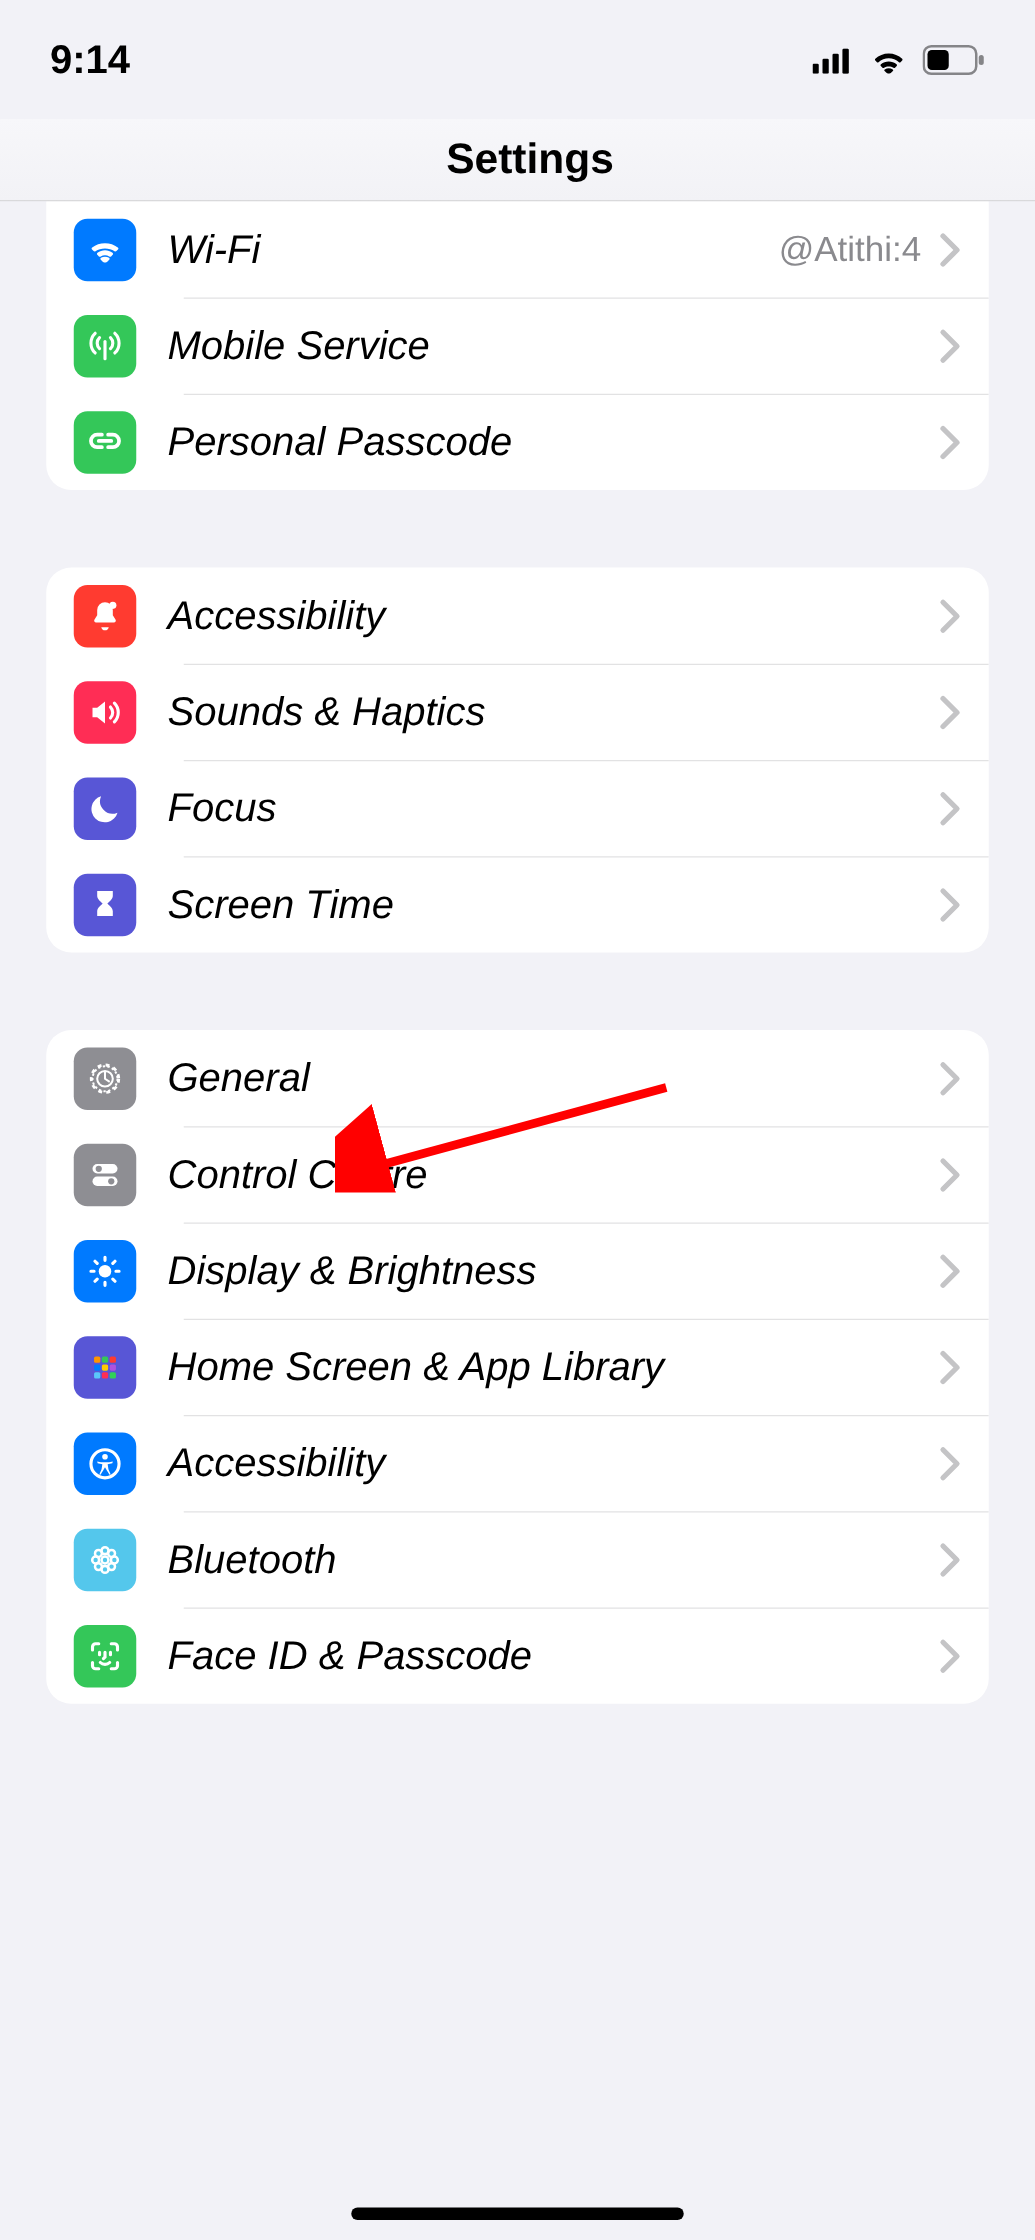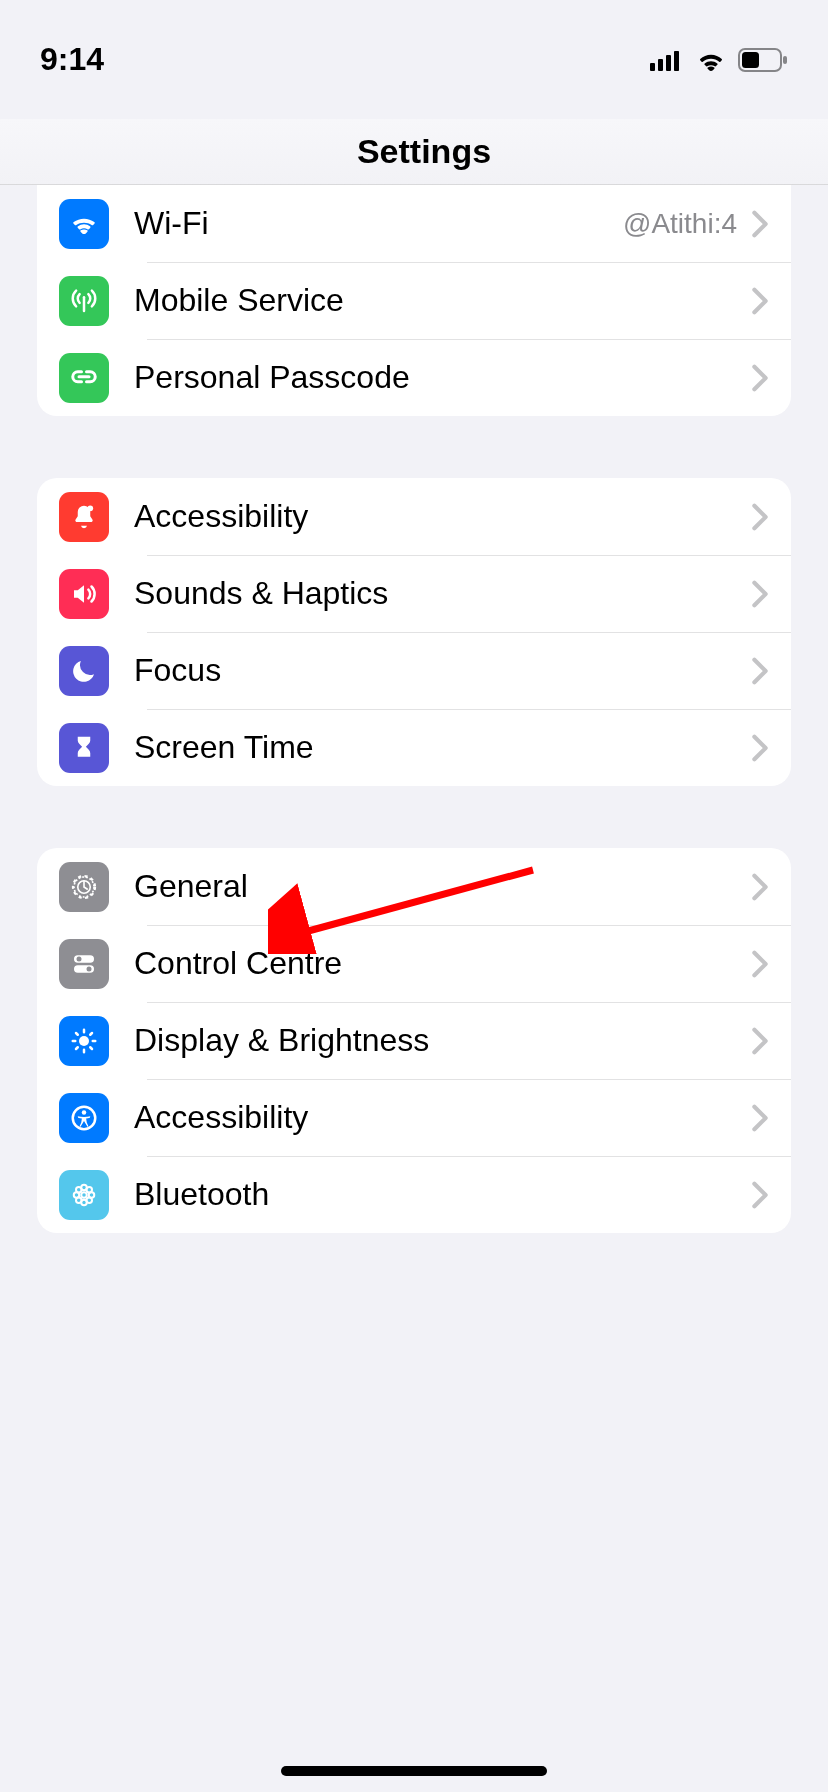--- a/index.html
+++ b/index.html
@@ -1,29 +1,29 @@
 <!DOCTYPE html>
 <html><head>
 <meta charset="utf-8">
 <style>
   html,body{margin:0;padding:0;width:828px;height:1792px;font-family:-apple-system,BlinkMacSystemFont,'Helvetica Neue',sans-serif;background:#f2f2f7;overflow:hidden;}
-  .status-bar{position:relative;height:95px;display:flex;align-items:center;justify-content:space-between;padding:12px 40px;}
+  .status-bar{position:relative;height:95px;display:flex;align-items:center;justify-content:space-between;padding:0 40px;}
   .status-time{font-size:32px;font-weight:600;color:#000;}
   .status-icons{display:flex;align-items:center;gap:12px;}
   .status-icons svg{display:block;}
   .nav-header{position:relative;height:65px;display:flex;align-items:center;justify-content:center;border-bottom:1px solid rgba(0,0,0,0.12);background:linear-gradient(#f7f7fa,#f2f2f6);padding-left:20px;}
   .nav-title{font-size:34px;font-weight:700;color:#000;}
   .content{padding:0;}
   .group{background:#fff;margin:0 37px;border-radius:20px;overflow:hidden;}
   .group + .group{margin-top:62px;}
   .group.first{margin-top:0;border-top-left-radius:0;border-top-right-radius:0;}
   .row{display:flex;align-items:center;height:77px;padding:0 22px 0 22px;position:relative;}
   .row + .row::before{content:"";position:absolute;left:110px;right:0;top:0;height:1px;background:rgba(60,60,67,0.15);}
   .row-icon{width:50px;height:50px;border-radius:11px;display:flex;align-items:center;justify-content:center;flex-shrink:0;margin-right:25px;}
-  .row-label{flex:1;font-size:32px;color:#000;font-weight:400;}
+  .row-label{flex:1;font-size:32px;color:#000;font-weight:400;font-style:italic;}
   .row-value{font-size:28px;color:#8a8a8e;margin-right:14px;}
   .chevron{color:#c4c4c6;}
   .chevron svg{display:block;}
   .arrow-annot{position:absolute;pointer-events:none;}
   .home-indicator{position:absolute;left:50%;transform:translateX(-50%);bottom:16px;width:266px;height:10px;border-radius:5px;background:#000;}
 </style>
 </head>
 <body>
 
 <div class="status-bar">
@@ -217,20 +217,41 @@
           </svg>
       </div>
       <div class="row-label">Display &amp; Brightness</div>
       <span class="chevron">
           <svg width="18" height="28" viewBox="0 0 12 20">
             <path fill="none" stroke="currentColor" stroke-width="3" stroke-linecap="round" stroke-linejoin="round" d="M2 2l8 8-8 8"></path>
           </svg>
         </span>
     </div>
     <div class="row">
+      <div class="row-icon" style="background:#5856d6">
+        <svg width="30" height="30" viewBox="0 0 24 24">
+            <rect x="5" y="5" width="4" height="4" rx="1" fill="#ff9500"></rect>
+            <rect x="10" y="5" width="4" height="4" rx="1" fill="#34c759"></rect>
+            <rect x="15" y="5" width="4" height="4" rx="1" fill="#ff3b30"></rect>
+            <rect x="5" y="10" width="4" height="4" rx="1" fill="#007aff"></rect>
+            <rect x="10" y="10" width="4" height="4" rx="1" fill="#ffcc00"></rect>
+            <rect x="15" y="10" width="4" height="4" rx="1" fill="#af52de"></rect>
+            <rect x="5" y="15" width="4" height="4" rx="1" fill="#5ac8fa"></rect>
+            <rect x="10" y="15" width="4" height="4" rx="1" fill="#ff2d55"></rect>
+            <rect x="15" y="15" width="4" height="4" rx="1" fill="#30d158"></rect>
+          </svg>
+      </div>
+      <div class="row-label">Home Screen &amp; App Library</div>
+      <span class="chevron">
+          <svg width="18" height="28" viewBox="0 0 12 20">
+            <path fill="none" stroke="currentColor" stroke-width="3" stroke-linecap="round" stroke-linejoin="round" d="M2 2l8 8-8 8"></path>
+          </svg>
+        </span>
+    </div>
+    <div class="row">
       <div class="row-icon" style="background:#007aff">
         <svg width="30" height="30" viewBox="0 0 24 24">
             <circle cx="12" cy="12" r="9" fill="none" stroke="#fff" stroke-width="2"></circle>
             <circle cx="12" cy="7.5" r="1.8" fill="#fff"></circle>
             <path fill="#fff" d="M7 10.5c3 .8 7 .8 10 0l-.3 1.2c-1 .3-2 .5-3 .6l.5 3.2 1.3 3c.2.4-.4.8-.7.4l-1.6-2.6-1.2-2-1.2 2-1.6 2.6c-.3.4-.9 0-.7-.4l1.3-3 .5-3.2c-1-.1-2-.3-3-.6L7 10.5z"></path>
           </svg>
       </div>
       <div class="row-label">Accessibility</div>
       <span class="chevron">
           <svg width="18" height="28" viewBox="0 0 12 20">
@@ -254,20 +275,36 @@
             </g>
           </svg>
       </div>
       <div class="row-label">Bluetooth</div>
       <span class="chevron">
           <svg width="18" height="28" viewBox="0 0 12 20">
             <path fill="none" stroke="currentColor" stroke-width="3" stroke-linecap="round" stroke-linejoin="round" d="M2 2l8 8-8 8"></path>
           </svg>
         </span>
     </div>
+    <div class="row">
+      <div class="row-icon" style="background:#34c759">
+        <svg width="30" height="30" viewBox="0 0 24 24">
+            <g fill="none" stroke="#fff" stroke-width="2" stroke-linecap="round">
+              <path d="M4 8V6a2 2 0 012-2h2M20 8V6a2 2 0 00-2-2h-2M4 16v2a2 2 0 002 2h2M20 16v2a2 2 0 01-2 2h-2"></path>
+              <path d="M8.5 9.5v1.5M15.5 9.5v1.5M12 9.5v3l-1 1M9 16c.8.8 1.9 1.2 3 1.2s2.2-.4 3-1.2"></path>
+            </g>
+          </svg>
+      </div>
+      <div class="row-label">Face ID &amp; Passcode</div>
+      <span class="chevron">
+          <svg width="18" height="28" viewBox="0 0 12 20">
+            <path fill="none" stroke="currentColor" stroke-width="3" stroke-linecap="round" stroke-linejoin="round" d="M2 2l8 8-8 8"></path>
+          </svg>
+        </span>
+    </div>
   </div>
 
 </div>
 
 <svg class="arrow-annot" style="left:268px;top:864px" width="280" height="90" viewBox="0 0 280 90">
   <defs>
       <marker id="ah" markerWidth="14" markerHeight="14" refX="3" refY="7" orient="auto">
         <path d="M0 0L14 7L0 14z" fill="#ff0000"></path>
       </marker>
     </defs>

